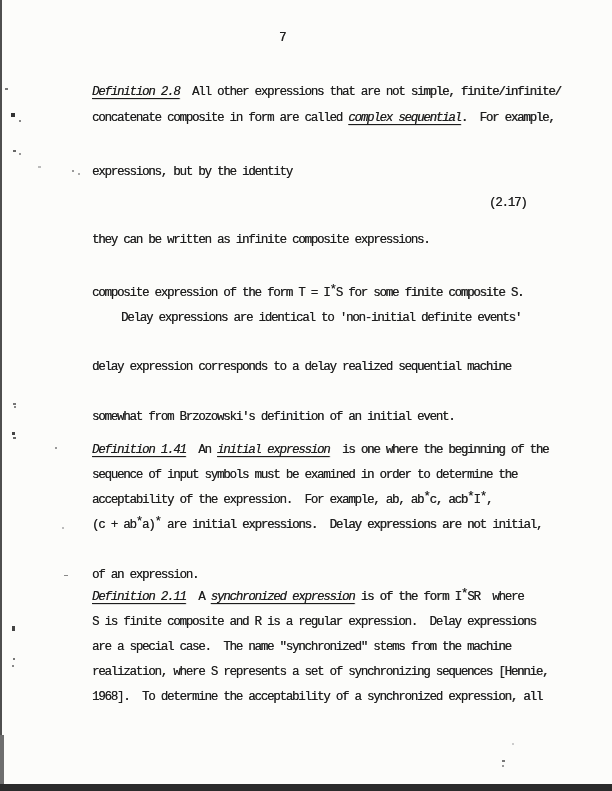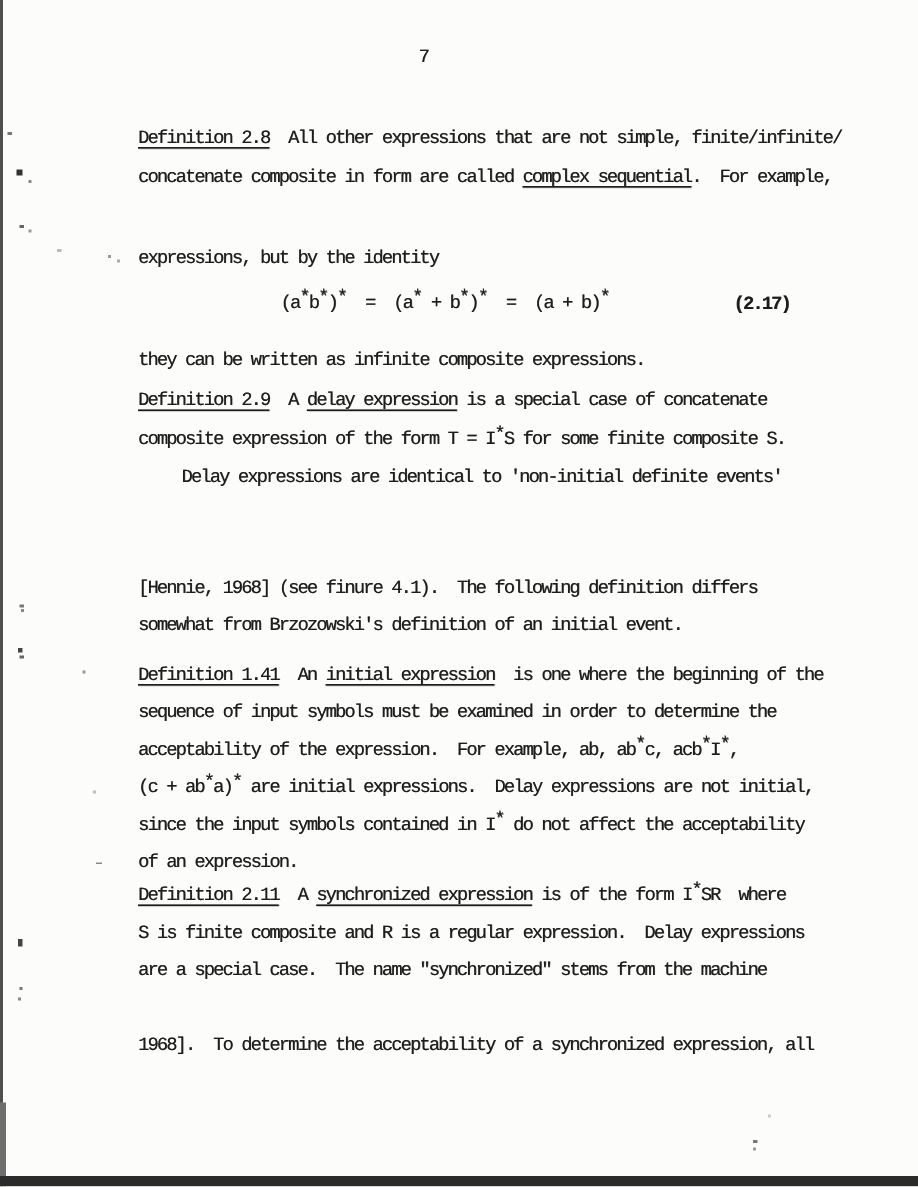--- a/index.html
+++ b/index.html
@@ -28,71 +28,69 @@
   sup {
     font-size:inherit;
     line-height:0;
     vertical-align:3.5px;
     letter-spacing:-1.25px;
   }
   .u {
     text-decoration:underline;
     text-underline-offset:2.5px;
     text-decoration-thickness:1px;
+    font-style:italic;
   }
   .page-number {
     position:absolute;
     top:31px; left:279px;
   }
   .eq {
     position:absolute;
     top:195px; left:187px;
     line-height:14px;
   }
   .eq-num {
     position:absolute;
     top:196px; left:489px;
     line-height:14px;
-    font-weight:bold;
   }
   
   .edge-left   { position:absolute; left:0; top:0; width:2px; height:791px; background:#4f4f4f; }
   .edge-left-low { position:absolute; left:0; top:735px; width:4px; height:56px; background:#6e6e6e; }
   .edge-bottom { position:absolute; left:0; top:784px; width:612px; height:7px; background:#2b2b2b; }
   .speck { position:absolute; }
 </style>
 </head>
 <body>
 
 <div class="page">
 
   <div class="page-number typ">7</div>
 
   <p class="line typ" style="top:85px"><span class="u">Definition 2.8</span>  All other expressions that are not simple, finite/infinite/</p>
   <p class="line typ" style="top:111px">concatenate composite in form are called <span class="u">complex sequential</span>.  For example,</p>
   <p class="line typ" style="top:165px">expressions, but by the identity</p>
 
-  <span class="eq typ">(a<sup>*</sup>b<sup>*</sup>)<sup>*</sup>  =  (a<sup>*</sup> + b<sup>*</sup>)<sup>*</sup>  =  (a + b)<sup>*</sup></span>
   <span class="eq-num typ">(2.17)</span>
 
   <p class="line typ" style="top:233px">they can be written as infinite composite expressions.</p>
-  <p class="line typ" style="top:260px"><span class="u">Definition 2.9</span>  A <span class="u">delay expression</span> is a special case of concatenate</p>
   <p class="line typ indent" style="top:311px">Delay expressions are identical to 'non-initial definite events'</p>
   <p class="line typ" style="top:286px">composite expression of the form T = I<sup>*</sup>S for some finite composite S.</p>
-  <p class="line typ" style="top:385px">[Hennie, 1968] (see finure 4.1).  The following definition differs</p>
+  <p class="line typ" style="top:360px">delay expression corresponds to a delay realized sequential machine</p>
   <p class="line typ" style="top:410px">somewhat from Brzozowski's definition of an initial event.</p>
   <p class="line typ" style="top:443px"><span class="u">Definition 1.41</span>  An <span class="u">initial expression</span>  is one where the beginning of the</p>
   <p class="line typ" style="top:468px">sequence of input symbols must be examined in order to determine the</p>
   <p class="line typ" style="top:493px">acceptability of the expression.  For example, ab, ab<sup>*</sup>c, acb<sup>*</sup>I<sup>*</sup>,</p>
   <p class="line typ" style="top:518px">(c + ab<sup>*</sup>a)<sup>*</sup> are initial expressions.  Delay expressions are not initial,</p>
-  <p class="line typ" style="top:543px">since the input symbols contained in I<sup>*</sup> do not affect the acceptability</p>
   <p class="line typ" style="top:568px">of an expression.</p>
   <p class="line typ" style="top:590px"><span class="u">Definition 2.11</span>  A <span class="u">synchronized expression</span> is of the form I<sup>*</sup>SR  where</p>
   <p class="line typ" style="top:615px">S is finite composite and R is a regular expression.  Delay expressions</p>
   <p class="line typ" style="top:640px">are a special case.  The name "synchronized" stems from the machine</p>
+  <p class="line typ" style="top:665px">realization, where S represents a set of synchronizing sequences [Hennie,</p>
   <p class="line typ" style="top:690px">1968].  To determine the acceptability of a synchronized expression, all</p>
 
   <div class="edge-left"></div>
   <div class="edge-left-low"></div>
   <div class="edge-bottom"></div>
 
   <div class="speck" style="left:5px;top:88px;width:3px;height:2px;background:#777"></div>
   <div class="speck" style="left:11px;top:113px;width:4px;height:4px;background:#333"></div>
   <div class="speck" style="left:19px;top:120px;width:2px;height:2px;background:#888"></div>
   <div class="speck" style="left:13px;top:150px;width:3px;height:2px;background:#666"></div>

